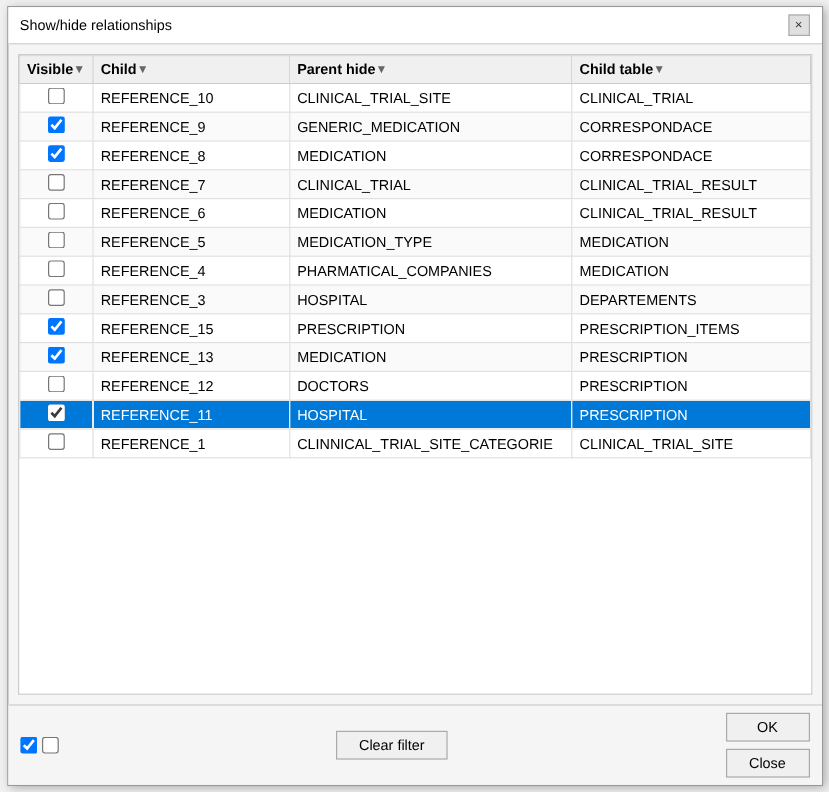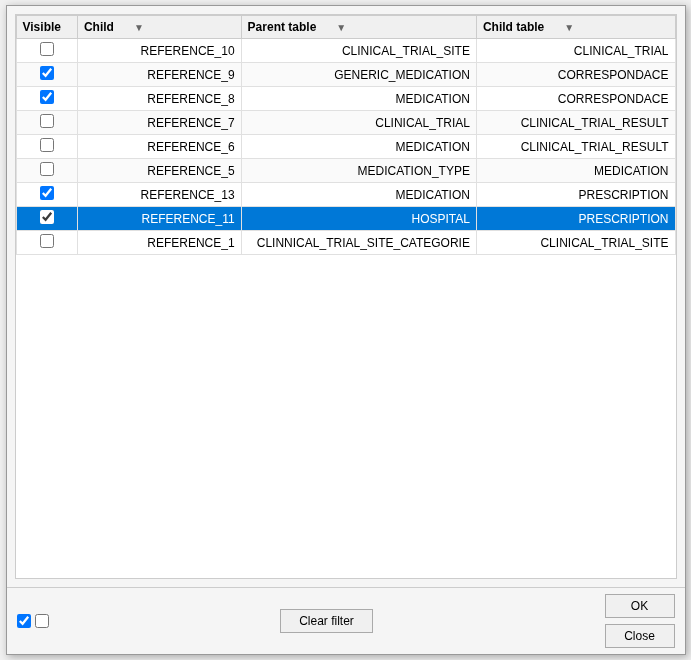--- a/index.html
+++ b/index.html
@@ -67,21 +67,21 @@
       font-weight: bold;
       font-size: 12px;
       position: sticky;
       top: 0;
       background: #f0f0f0;
       z-index: 1;
     }
     thead th .th-inner {
       display: flex;
       align-items: center;
-      gap: 20px;
+      gap: 0;
     }
     .filter-icon {
       color: #666;
       font-size: 10px;
     }
     tbody tr {
       background: #fff;
     }
     tbody tr:nth-child(even) {
       background: #fafafa;
@@ -91,21 +91,20 @@
       color: #fff;
       margin-left: 13px;
     }
     tbody td {
       border: 1px solid #e0e0e0;
       padding: 3px 6px;
       font-size: 12px;
       overflow: hidden;
       text-overflow: ellipsis;
       white-space: nowrap;
-      text-align: right;
     }
     .col-visible { width: 60px; }
     .col-name { width: 160px; }
     .col-parent { width: 230px; }
     .col-child { width: 194px; }
     .checkbox-cell {
       text-align: center;
       vertical-align: middle;
     }
     .checkbox-cell input[type="checkbox"] {
@@ -149,40 +148,44 @@
     .footer-checkbox {
       width: 14px;
       height: 14px;
       cursor: pointer;
     }
   </style>
 </head>
 <body>
 
 <div class="dialog">
+  <div class="title-bar">
+    <span>Show/hide relationships</span>
+    <div class="title-bar-close">×</div>
+  </div>
 
   <div class="table-container">
     <table>
       <thead>
         <tr>
           <th class="col-visible">
             <div class="th-inner">
               <span>Visible</span>
               <span class="filter-icon">▼</span>
             </div>
           </th>
           <th class="col-name">
             <div class="th-inner">
               <span>Child</span>
               <span class="filter-icon">▼</span>
             </div>
           </th>
           <th class="col-parent">
             <div class="th-inner">
-              <span>Parent table</span>
+              <span>Parent hide</span>
               <span class="filter-icon">▼</span>
             </div>
           </th>
           <th class="col-child">
             <div class="th-inner">
               <span>Child table</span>
               <span class="filter-icon">▼</span>
             </div>
           </th>
         </tr>
@@ -218,23 +221,47 @@
             <td>MEDICATION</td>
             <td>CLINICAL_TRIAL_RESULT</td>
           </tr>
           <tr>
             <td class="checkbox-cell"><input type="checkbox" style=""></td>
             <td>REFERENCE_5</td>
             <td>MEDICATION_TYPE</td>
             <td>MEDICATION</td>
           </tr>
           <tr>
+            <td class="checkbox-cell"><input type="checkbox" style=""></td>
+            <td>REFERENCE_4</td>
+            <td>PHARMATICAL_COMPANIES</td>
+            <td>MEDICATION</td>
+          </tr>
+          <tr>
+            <td class="checkbox-cell"><input type="checkbox" style=""></td>
+            <td>REFERENCE_3</td>
+            <td>HOSPITAL</td>
+            <td>DEPARTEMENTS</td>
+          </tr>
+          <tr>
+            <td class="checkbox-cell"><input type="checkbox" checked="" style=""></td>
+            <td>REFERENCE_15</td>
+            <td>PRESCRIPTION</td>
+            <td>PRESCRIPTION_ITEMS</td>
+          </tr>
+          <tr>
             <td class="checkbox-cell"><input type="checkbox" checked="" style=""></td>
             <td>REFERENCE_13</td>
             <td>MEDICATION</td>
+            <td>PRESCRIPTION</td>
+          </tr>
+          <tr>
+            <td class="checkbox-cell"><input type="checkbox" style=""></td>
+            <td>REFERENCE_12</td>
+            <td>DOCTORS</td>
             <td>PRESCRIPTION</td>
           </tr>
           <tr class="selected">
             <td class="checkbox-cell"><input type="checkbox" checked="" style="accent-color: rgb(255, 255, 255);"></td>
             <td>REFERENCE_11</td>
             <td>HOSPITAL</td>
             <td>PRESCRIPTION</td>
           </tr>
           <tr>
             <td class="checkbox-cell"><input type="checkbox" style=""></td>

